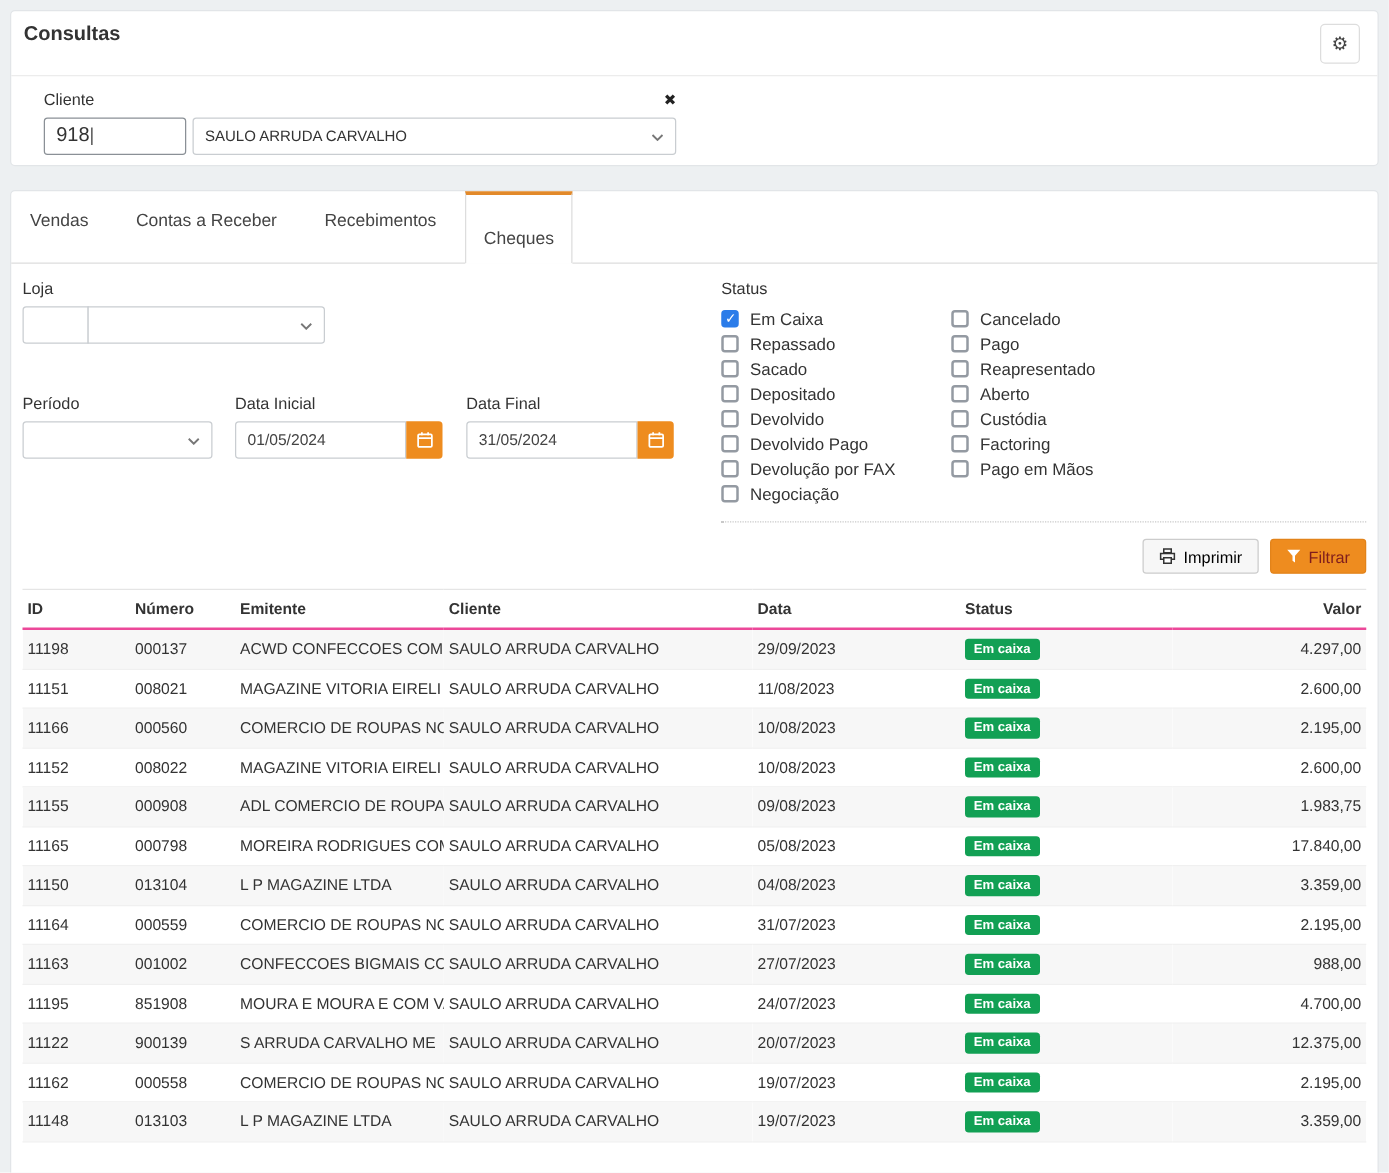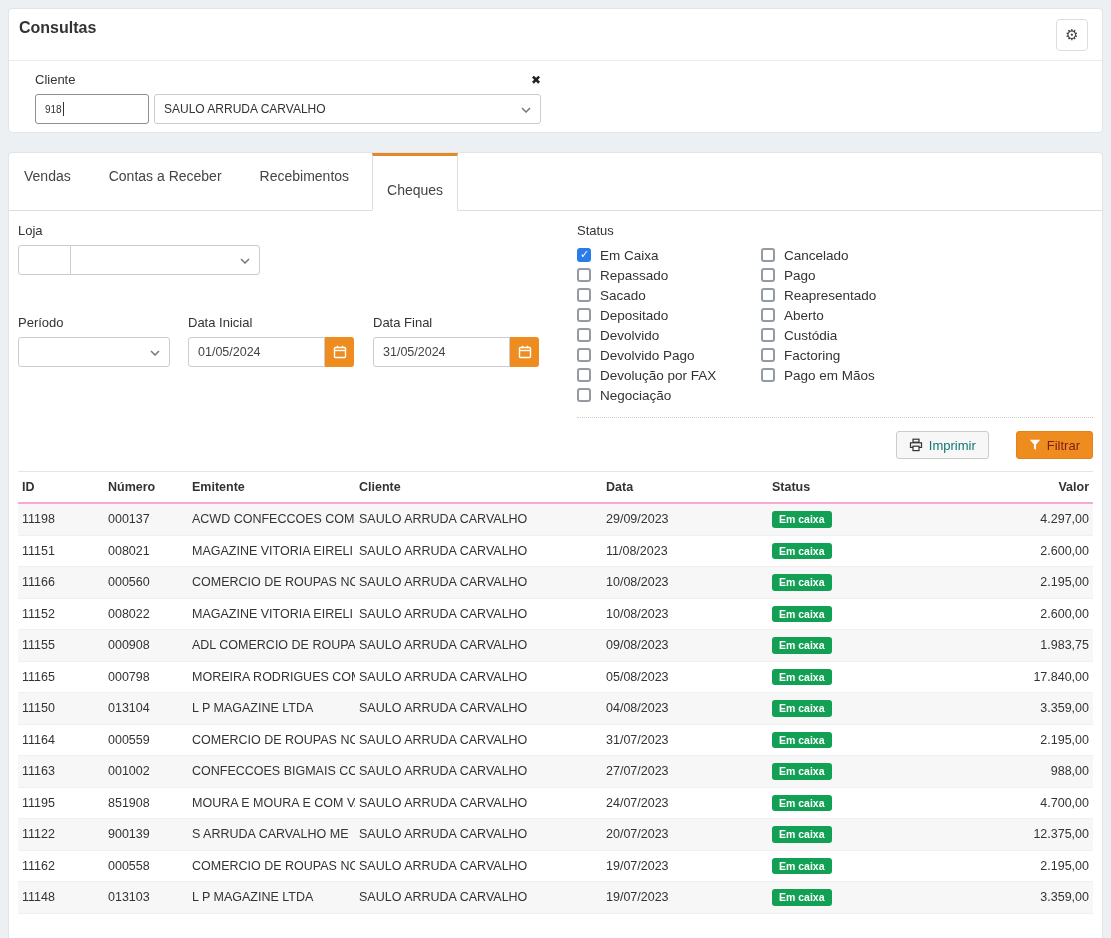--- a/index.html
+++ b/index.html
@@ -31,21 +31,21 @@
   }
   .gear-glyph { font-family: "DejaVu Sans", sans-serif; font-size: 15px; color: #444; line-height: 1; }
   .panel-body { padding: 11px 0 0 26px; }
   .client-group { width: 506px; }
   .label-row { display: flex; align-items: center; justify-content: space-between; margin-bottom: 7px; }
   .field-label { font-size: 13px; color: #333; }
   .clear-x { font-family: "DejaVu Sans", sans-serif; font-size: 12px; font-weight: bold; color: #222; cursor: pointer; line-height: 1; }
   .input-row { display: flex; }
   .text-input {
     height: 30px; border: 1px solid #c9cdd1; border-radius: 3px;
-    background: #fff; font-size: 10px; color: #333;
+    background: #fff; font-size: 16px; color: #333;
     display: flex; align-items: center; padding: 0 9px;
   }
   .focused { border-color: #7d8追0; border-color: #8a9096; }
   #client-code { width: 114px; }
   .caret { display: inline-block; width: 1px; height: 14px; background: #333; margin-left: 1px; }
   .select {
     position: relative; height: 30px; border: 1px solid #c9cdd1; border-radius: 3px;
     background: #fff; font-size: 12px; color: #333;
     display: flex; align-items: center; padding: 0 24px 0 9px; cursor: pointer;
   }
@@ -97,28 +97,28 @@
     content: "✓"; position: absolute; left: 1px; top: -2px;
     color: #fff; font-size: 11px; font-weight: bold; font-family: "DejaVu Sans", sans-serif;
   }
   .check-label { font-size: 13.5px; color: #333; }
   
   .actions-row { display: flex; justify-content: flex-end; align-items: center; padding: 13px 9px 0; }
   .btn {
     height: 28px; display: inline-flex; align-items: center; gap: 6px;
     font-size: 13px; border-radius: 3px; padding: 0 12px; cursor: pointer;
   }
-  .btn-light { background: #f7f7f7; border: 1px solid #ccc; color: #0f766e; margin-right: 27px; }
+  .btn-light { background: #f7f7f7; border: 1px solid #ccc; color: #000000; margin-right: 9px; }
   .btn-orange { background: #ee8c1f; border: 1px solid #e2831a; color: #7f1d1d; }
   
   .table-wrap { padding: 12px 9px 0; }
   table { width: 100%; border-collapse: collapse; table-layout: fixed; font-size: 12.5px; }
   thead th {
     text-align: left; font-weight: bold; color: #333; font-size: 12.5px;
-    padding: 8px 4px; border-top: 1px solid #e5e5e5; border-bottom: 2px solid #f9a8d4;
+    padding: 8px 4px; border-top: 1px solid #e5e5e5; border-bottom: 2px solid #ec4899;
     white-space: nowrap; overflow: hidden;
   }
   tbody td {
     padding: 7px 4px; color: #333; border-bottom: 1px solid #f0f0f0;
     white-space: nowrap; overflow: hidden;
   }
   tbody tr:nth-child(odd) { background: #f7f7f7; }
   .c0 { width: 86px; } .c1 { width: 84px; } .c2 { width: 167px; }
   .c3 { width: 247px; } .c4 { width: 166px; } .c5 { width: 170px; }
   .c6 { text-align: right; }

